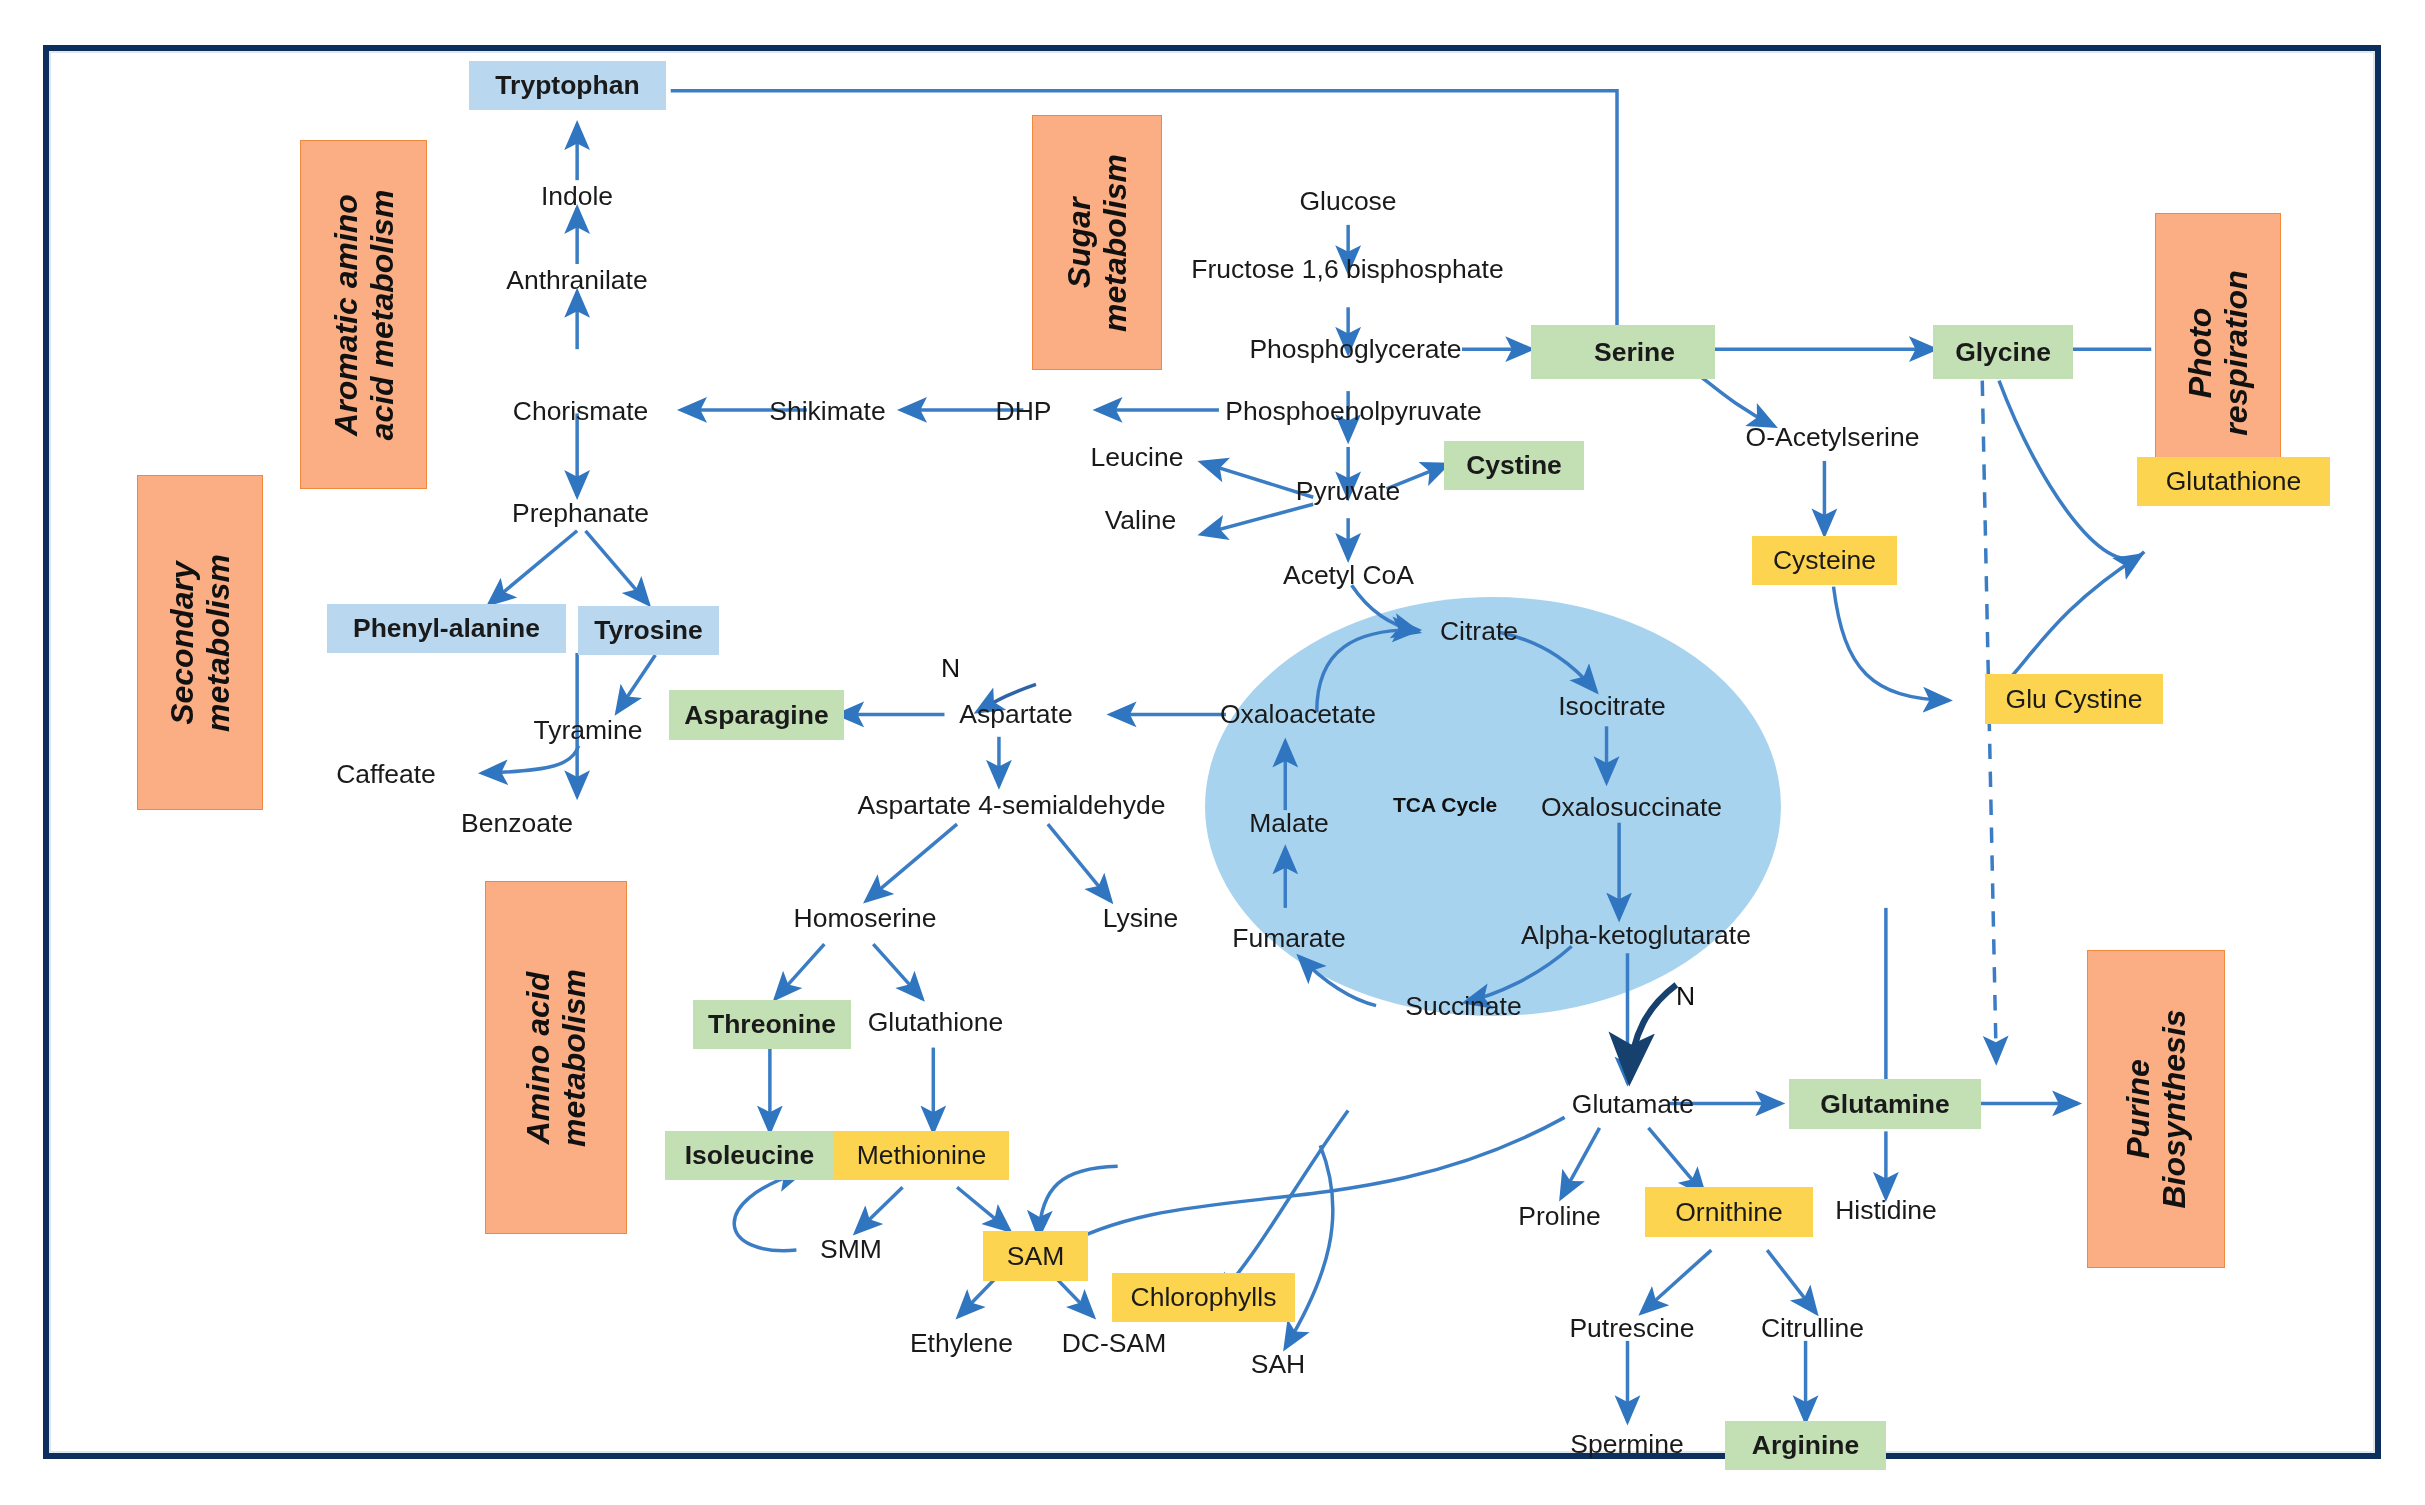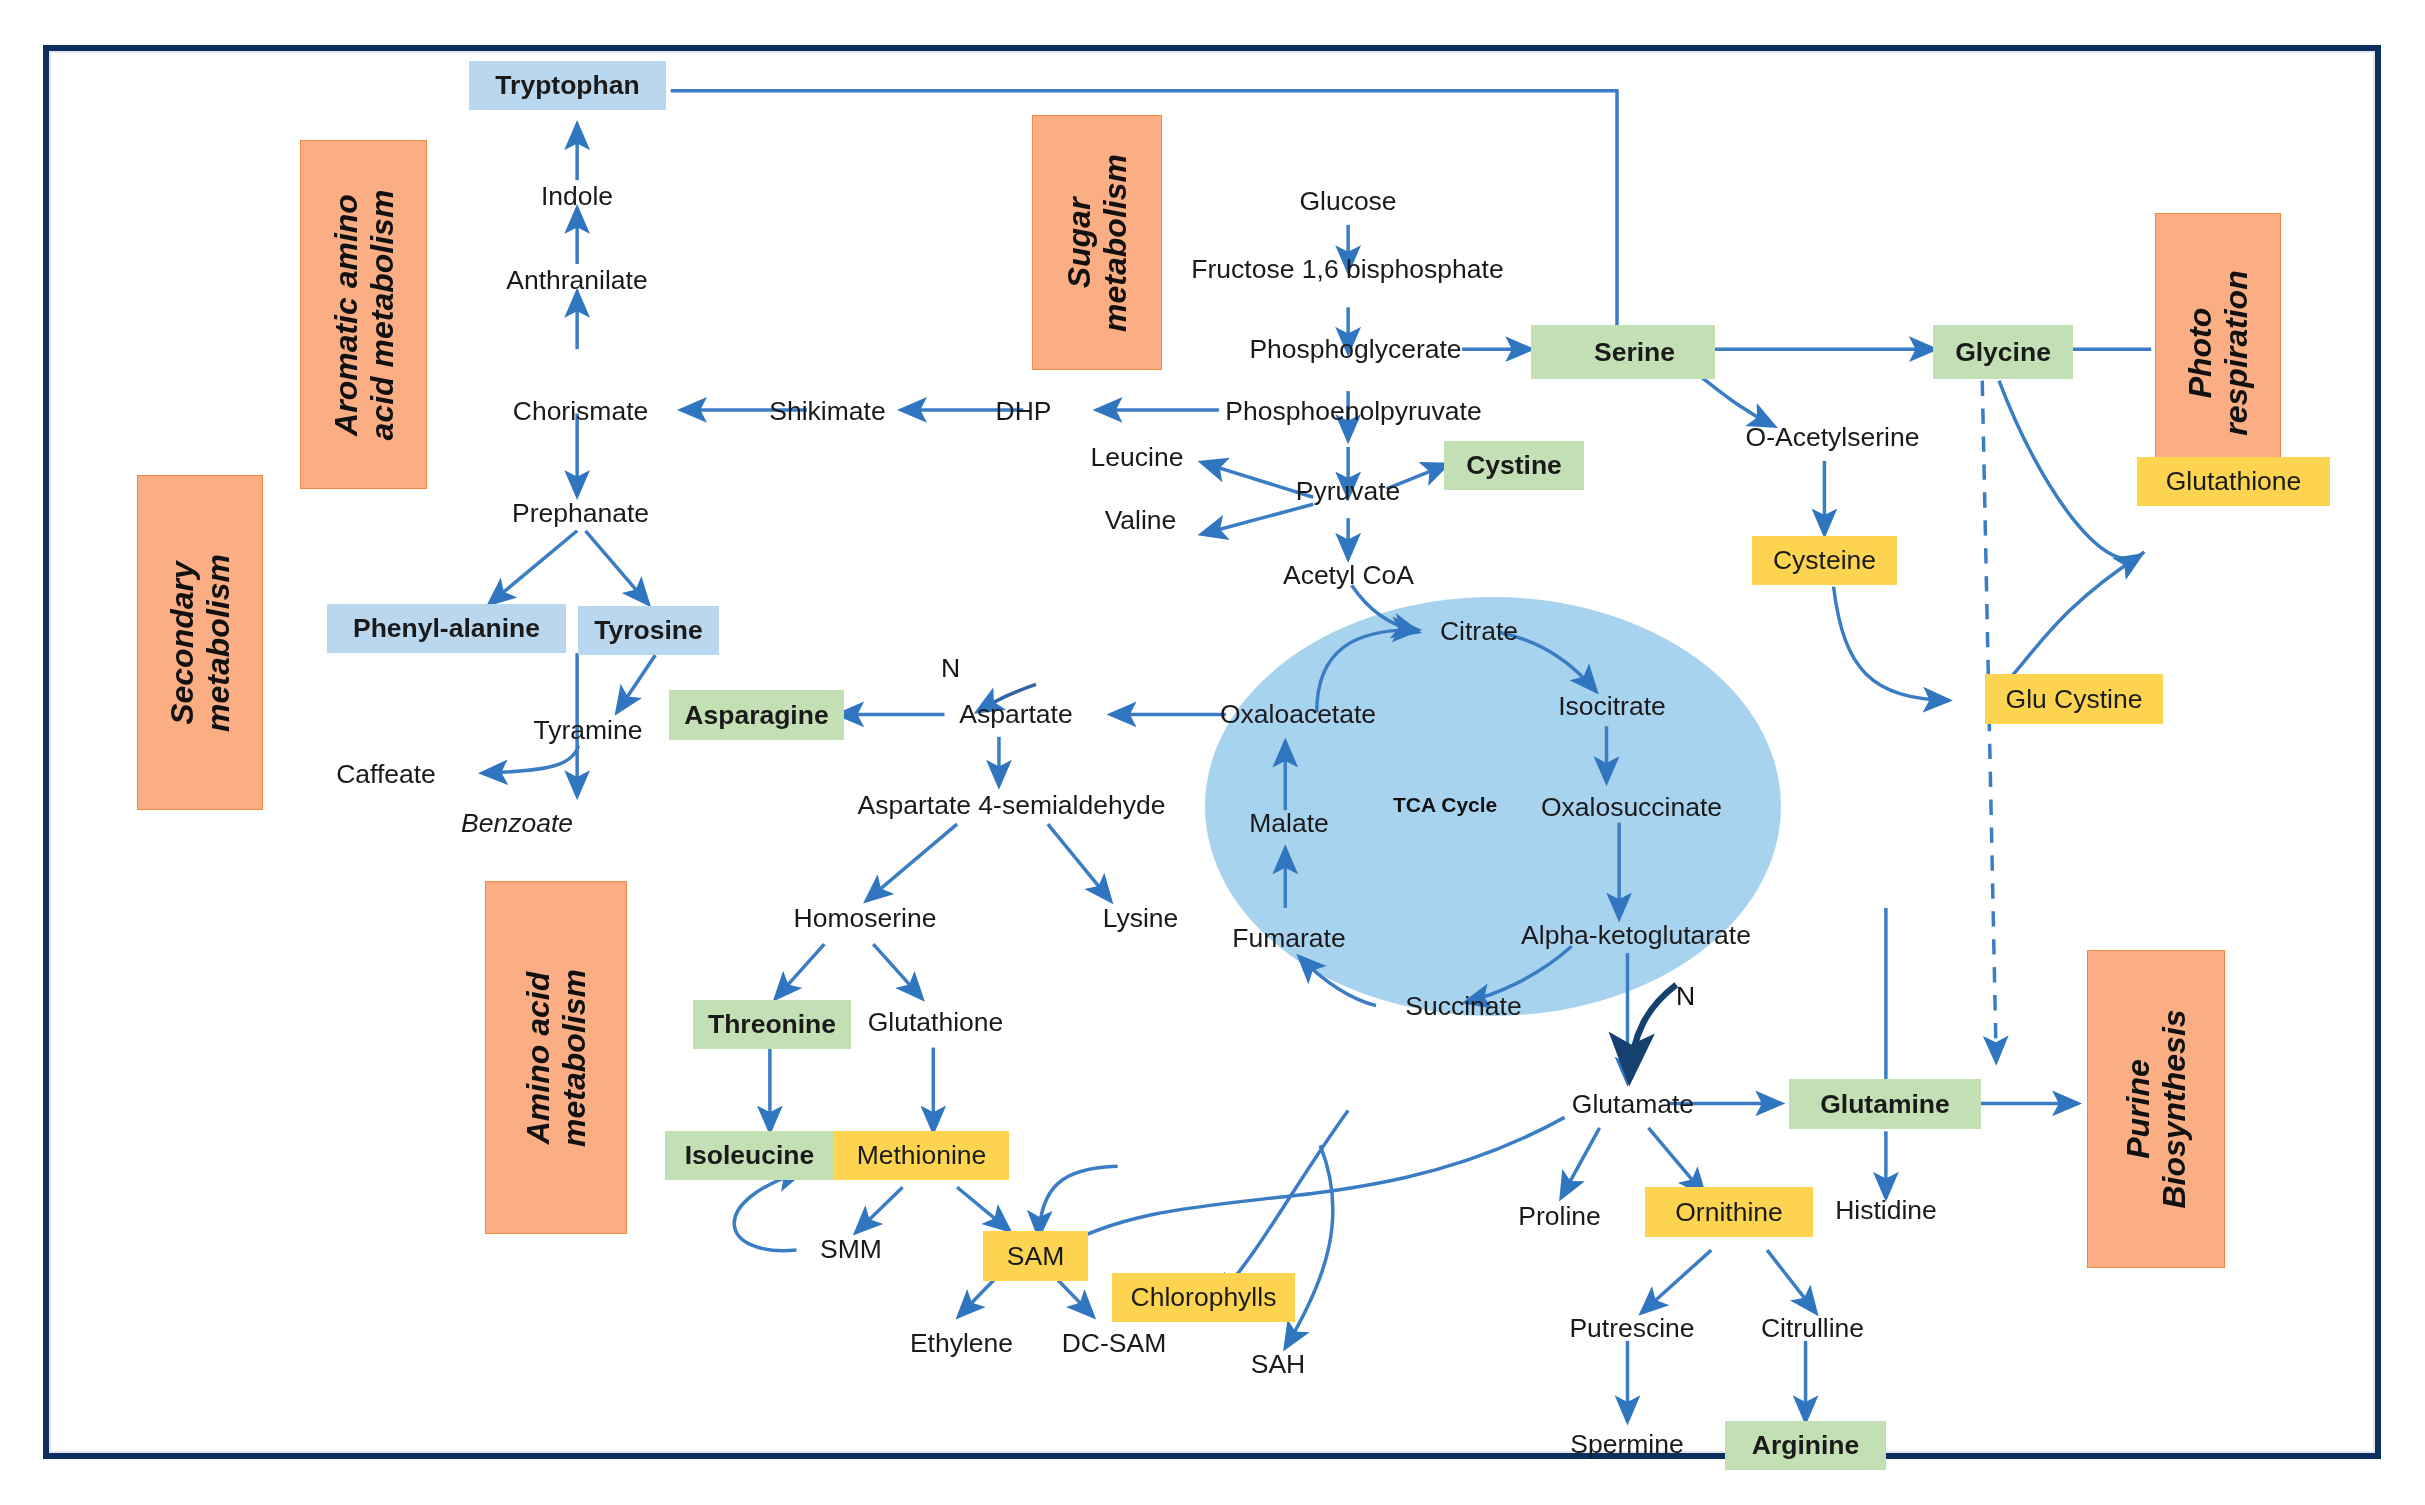--- a/index.html
+++ b/index.html
@@ -276,21 +276,21 @@
   <div class="node plain" style="left:521px;top:180px;width:112px;height:32px;">Indole</div>
   <div class="node plain" style="left:493px;top:264px;width:168px;height:32px;">Anthranilate</div>
   <div class="node plain" style="left:500px;top:395px;width:161px;height:32px;">Chorismate</div>
   <div class="node plain" style="left:754px;top:395px;width:147px;height:32px;">Shikimate</div>
   <div class="node plain" style="left:985px;top:395px;width:77px;height:32px;">DHP</div>
   <div class="node plain" style="left:500px;top:497px;width:161px;height:32px;">Prephanate</div>
   <div class="node box blue" style="left:327px;top:604px;width:239px;height:49px;">Phenyl-alanine</div>
   <div class="node box blue" style="left:578px;top:606px;width:141px;height:49px;">Tyrosine</div>
   <div class="node plain" style="left:518px;top:714px;width:140px;height:32px;">Tyramine</div>
   <div class="node plain" style="left:316px;top:758px;width:140px;height:32px;">Caffeate</div>
-  <div class="node plain" style="left:447px;top:807px;width:140px;height:32px;font-style:italic;">Benzoate</div>
+  <div class="node plain" style="left:447px;top:807px;width:140px;height:32px;">Benzoate</div>
 
   <div class="node plain" style="left:1278px;top:185px;width:140px;height:32px;">Glucose</div>
   <div class="node plain" style="left:1215px;top:253px;width:265px;height:32px;">Fructose 1,6 bisphosphate</div>
   <div class="node plain" style="left:1249px;top:333px;width:213px;height:32px;">Phosphoglycerate</div>
   <div class="node plain" style="left:1221px;top:395px;width:265px;height:32px;">Phosphoenolpyruvate</div>
   <div class="node plain" style="left:1278px;top:475px;width:140px;height:32px;">Pyruvate</div>
   <div class="node plain" style="left:1074px;top:441px;width:126px;height:32px;">Leucine</div>
   <div class="node plain" style="left:1081px;top:504px;width:119px;height:32px;">Valine</div>
   <div class="node box green" style="left:1444px;top:441px;width:140px;height:49px;">Cystine</div>
   <div class="node plain" style="left:1268px;top:559px;width:161px;height:32px;">Acetyl CoA</div>

